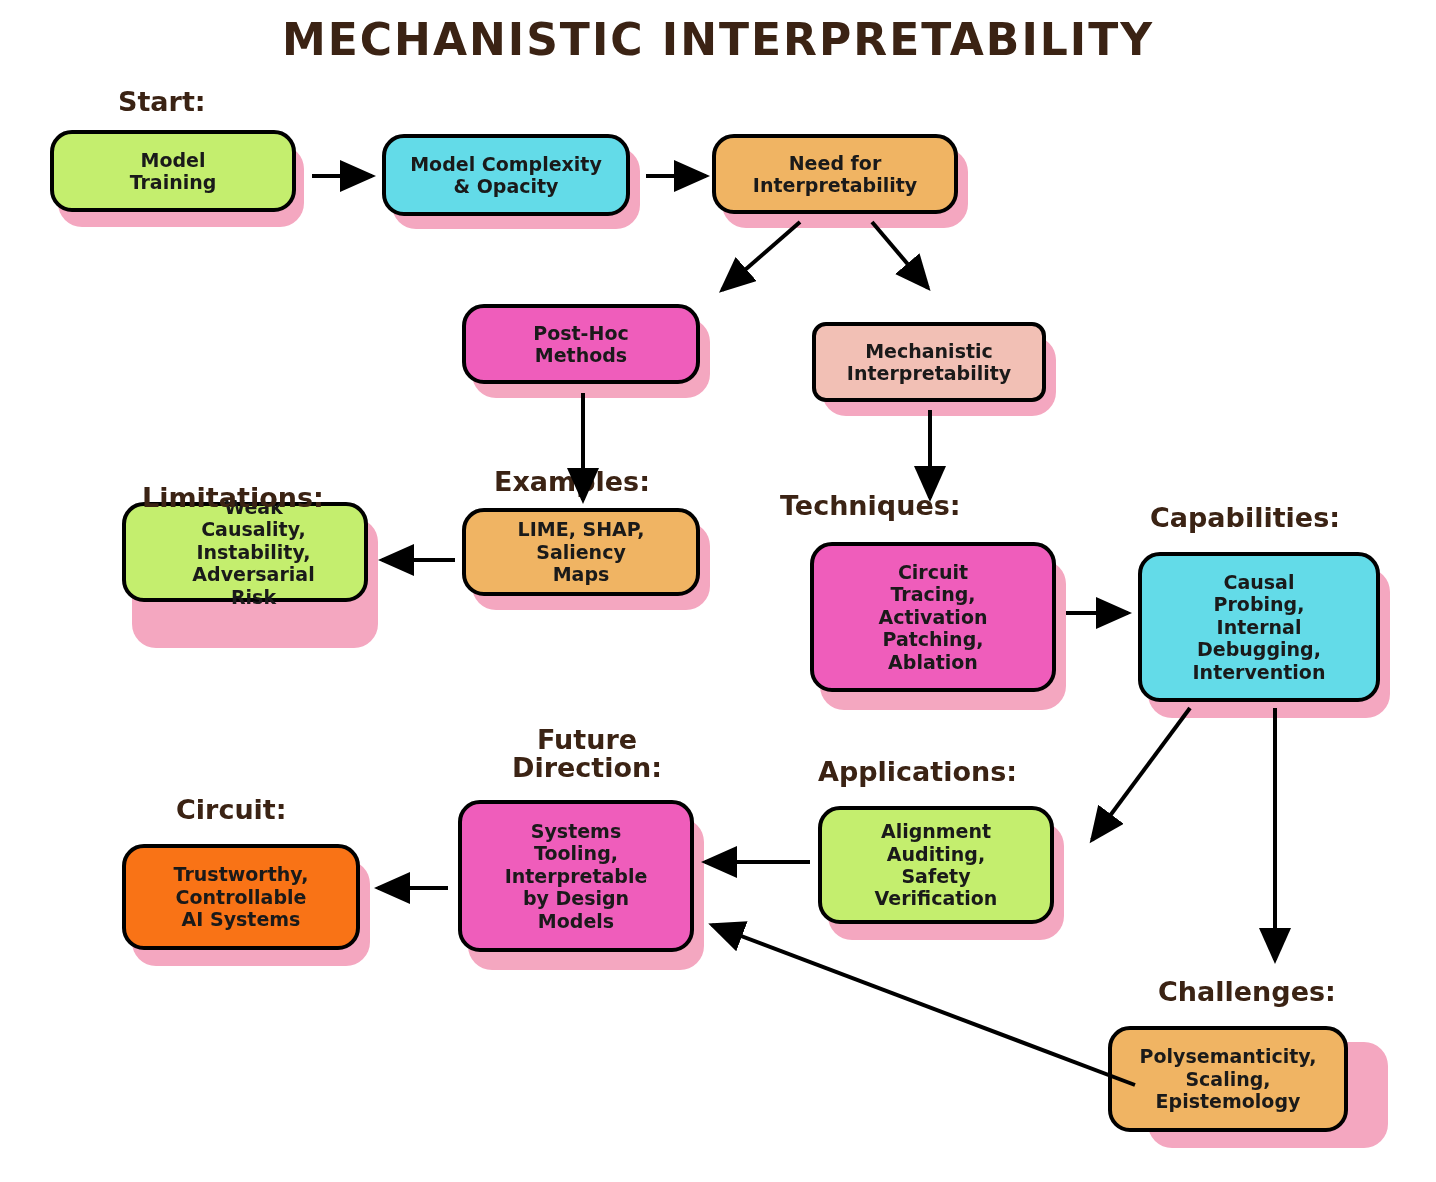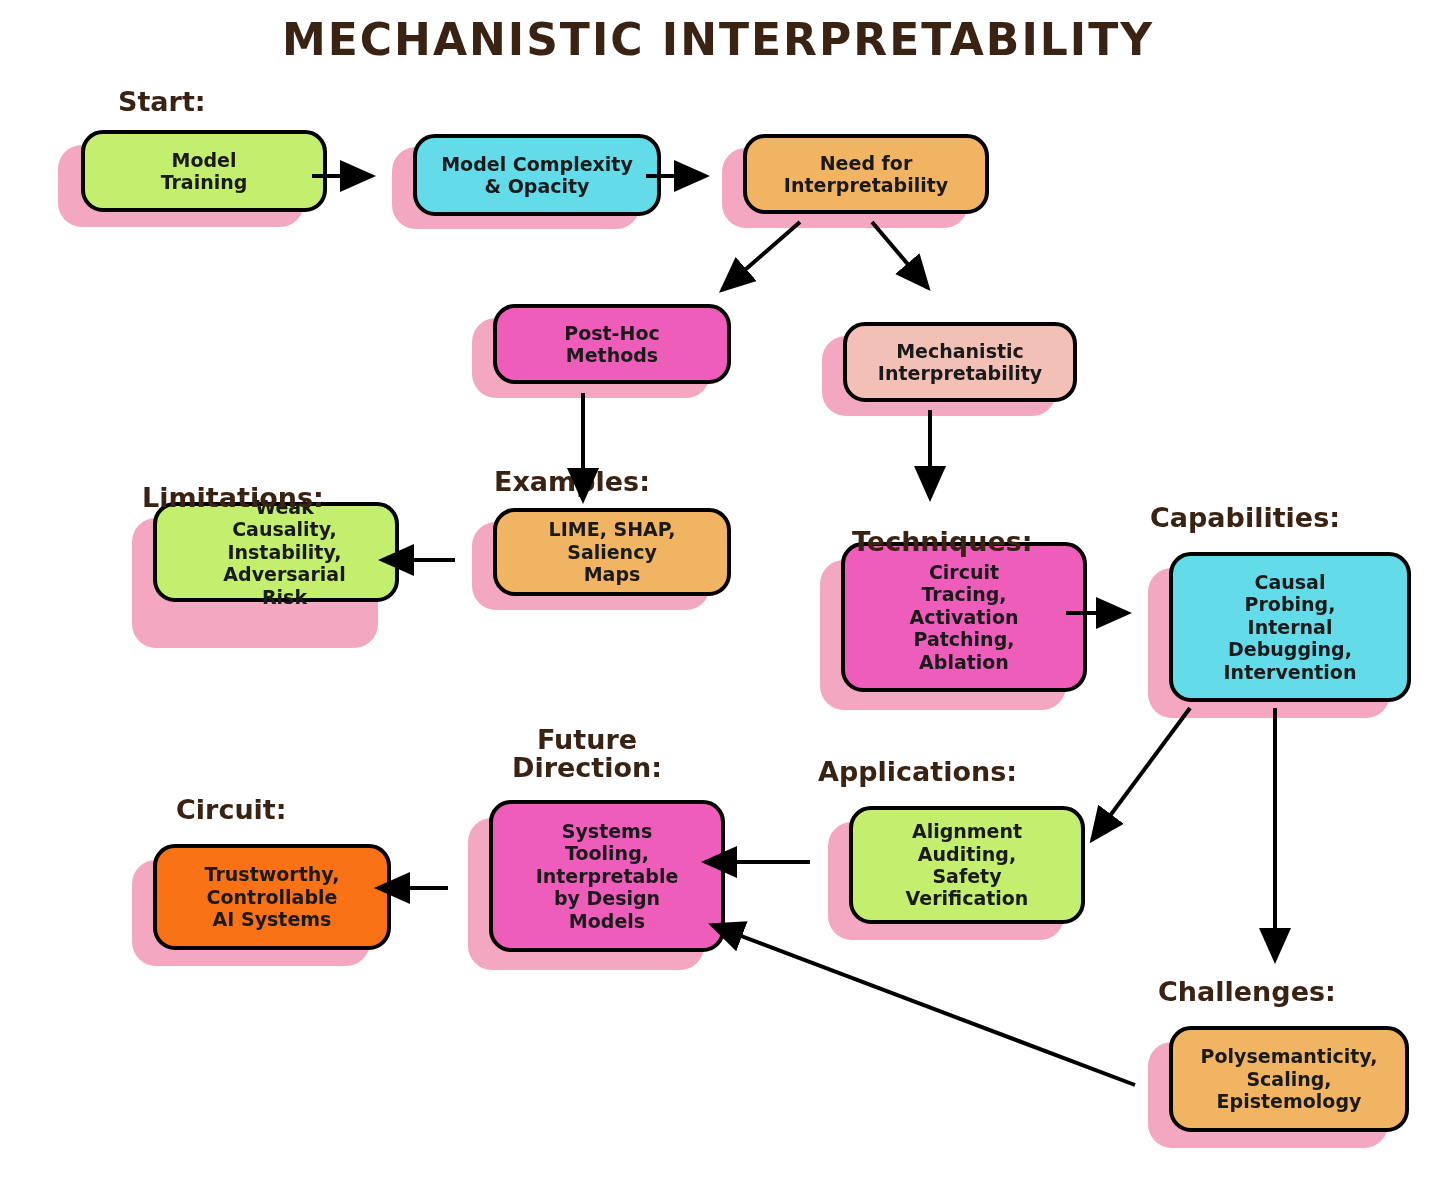--- a/index.html
+++ b/index.html
@@ -37,21 +37,20 @@
     display: flex;
     align-items: center;
     justify-content: center;
     text-align: center;
     font-weight: bold;
     color: #1a1a1a;
     line-height: 1.18;
     font-size: 19px;
     padding: 4px 8px;
     z-index: 3;
-    margin-left: 31px;
   }
   .shadow {
     position: absolute;
     background: #f4a7c0;
     border-radius: 24px;
     z-index: 2;
   }
   .caption {
     position: absolute;
     font-size: 27px;
@@ -112,38 +111,38 @@
 
   <div class="shadow" style="left:722px; top:148px; width:246px; height:80px;"></div>
   <div class="node" style="left:712px; top:134px; width:246px; height:80px; background:#f0b463; white-space:pre-line;">Need for
 Interpretability</div>
 
   <div class="shadow" style="left:472px; top:318px; width:238px; height:80px;"></div>
   <div class="node" style="left:462px; top:304px; width:238px; height:80px; background:#ef5dbb; white-space:pre-line;">Post-Hoc
 Methods</div>
 
   <div class="shadow" style="left:822px; top:336px; width:234px; height:80px;"></div>
-  <div class="node" style="left:812px; top:322px; width:234px; height:80px; background:#f2c0b5; white-space:pre-line;">Mechanistic
+  <div class="node" style="left:812px; top:322px; width:234px; height:80px; background:#f2c0b5; white-space:pre-line;border-radius:14px;">Mechanistic
 Interpretability</div>
 
   <div class="caption" style="left:494px; top:468px;">Examples:</div>
   <div class="shadow" style="left:472px; top:522px; width:238px; height:88px;"></div>
   <div class="node" style="left:462px; top:508px; width:238px; height:88px; background:#f0b463; white-space:pre-line;">LIME, SHAP,
 Saliency
 Maps</div>
 
   <div class="caption" style="left:142px; top:484px;">Limitations:</div>
   <div class="shadow" style="left:132px; top:518px; width:246px; height:130px;"></div>
   <div class="node" style="left:122px; top:502px; width:246px; height:100px; background:#c4ee6e; white-space:pre-line;padding-left:25px;">Weak
 Causality,
 Instability,
 Adversarial
 Risk</div>
 
-  <div class="caption" style="left:852px; top:492px;margin-top:36px;">Techniques:</div>
+  <div class="caption" style="left:780px; top:492px;">Techniques:</div>
   <div class="shadow" style="left:820px; top:560px; width:246px; height:150px;"></div>
   <div class="node" style="left:810px; top:542px; width:246px; height:150px; background:#ef5dbb; white-space:pre-line;">Circuit
 Tracing,
 Activation
 Patching,
 Ablation</div>
 
   <div class="caption" style="left:1150px; top:504px;">Capabilities:</div>
   <div class="shadow" style="left:1148px; top:568px; width:242px; height:150px;"></div>
   <div class="node" style="left:1138px; top:552px; width:242px; height:150px; background:#63dbe8; white-space:pre-line;">Causal
@@ -169,17 +168,17 @@
 Models</div>
 
   <div class="caption" style="left:176px; top:796px;">Circuit:</div>
   <div class="shadow" style="left:132px; top:860px; width:238px; height:106px;"></div>
   <div class="node" style="left:122px; top:844px; width:238px; height:106px; background:#f97316; white-space:pre-line;">Trustworthy,
 Controllable
 AI Systems</div>
 
   <div class="caption" style="left:1158px; top:978px;">Challenges:</div>
   <div class="shadow" style="left:1148px; top:1042px; width:240px; height:106px;"></div>
-  <div class="node" style="left:1138px; top:1026px; width:240px; height:106px; background:#f0b463; white-space:pre-line;">Polysemanticity,
+  <div class="node" style="left:1108px; top:1026px; width:240px; height:106px; background:#f0b463; white-space:pre-line;">Polysemanticity,
 Scaling,
 Epistemology</div>
 
 </div>
 
 </body></html>

